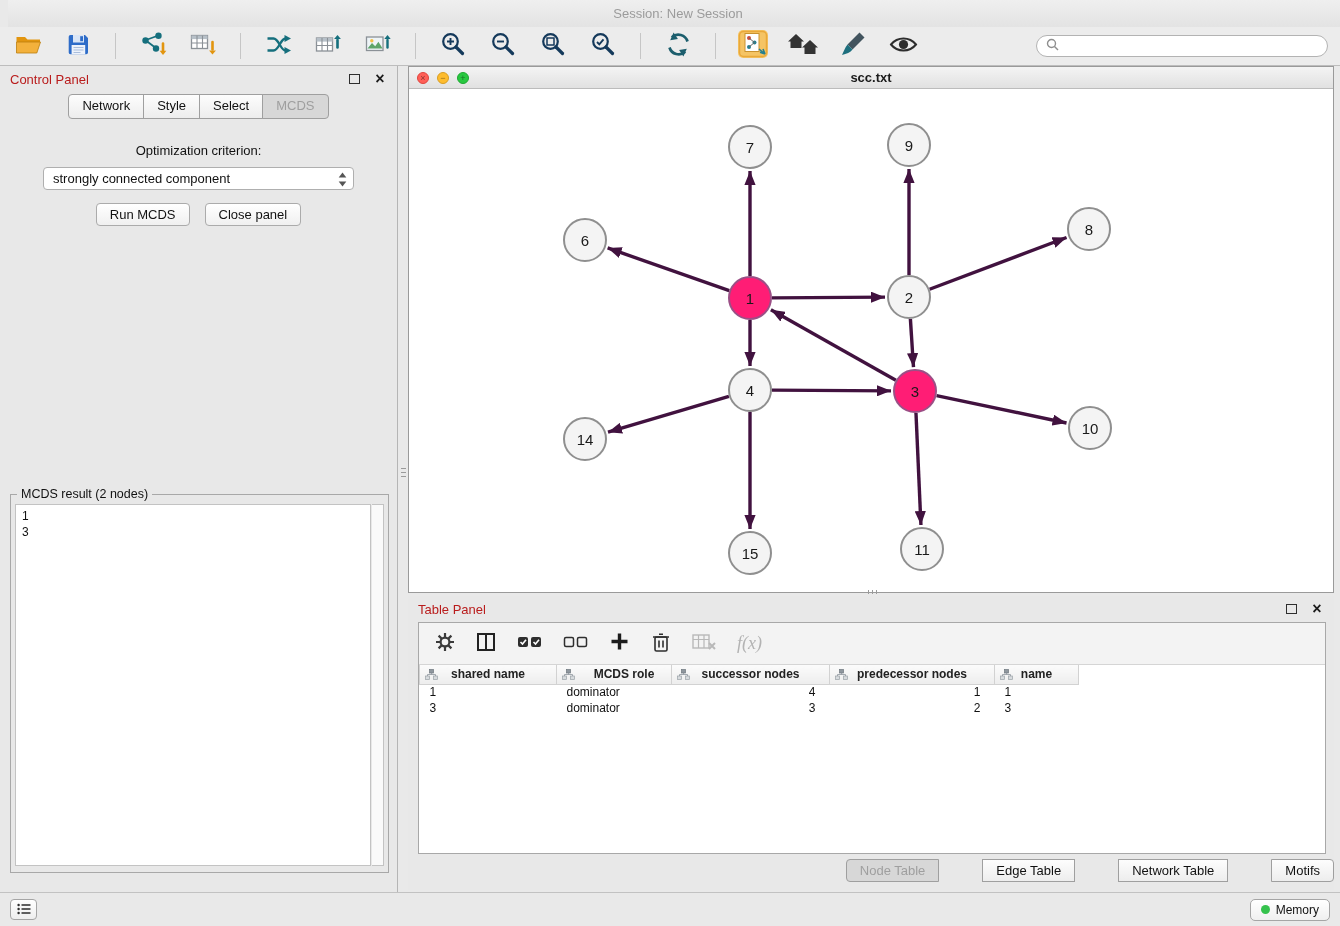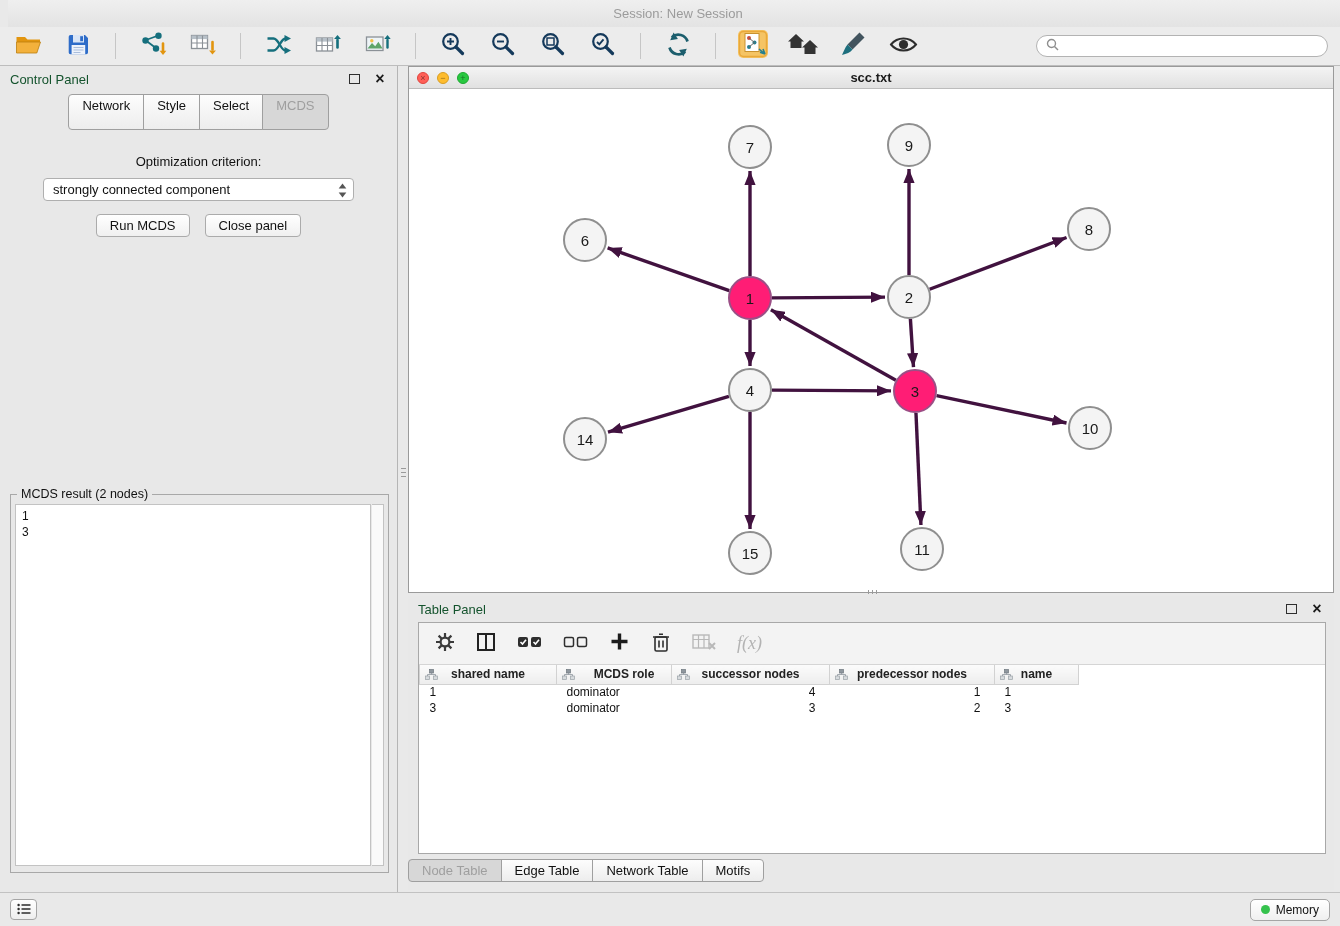--- a/index.html
+++ b/index.html
@@ -27,39 +27,39 @@
   #toolbar-icons { display: flex; align-items: center; gap: 18px; }
   .tb-btn { width: 32px; height: 32px; display: flex; align-items: center; justify-content: center; cursor: default; }
   .tb-sep { width: 1px; height: 26px; background: #c6c6c6; margin: 0 3px; }
   .searchbox {
     margin-left: auto; width: 292px; height: 22px;
     border: 1px solid #b3b3b3; border-radius: 12px; background: #fff;
     display: flex; align-items: center; padding: 0 9px; gap: 6px;
   }
   .searchbox input { border: none; outline: none; flex: 1; font-size: 12px; background: transparent; font-family: "Liberation Sans", sans-serif; }
   
-  .panel-header { height: 26px; display: flex; align-items: center; padding: 0 10px; font-size: 13px; color: #14532d; }
+  .panel-header { height: 26px; display: flex; align-items: center; padding: 0 10px; font-size: 13px; color: #b91c1c; }
   .panel-header .spacer { flex: 1; }
   .float-btn { width: 11px; height: 10px; border: 1.5px solid #2e2e2e; margin-right: 13px; background: transparent; }
   .close-btn { font-size: 16px; font-weight: bold; color: #1a1a1a; line-height: 1; width: 14px; text-align: center; }
   .close-btn::after { content: "×"; }
   .tab {
     font-size: 13px; padding: 3px 13px;
     background: linear-gradient(#fdfdfd, #ededed);
     border: 1px solid #9f9f9f; margin-left: -1px; color: #111; cursor: default; white-space: nowrap;
   }
   .tab:first-child { border-radius: 4px 0 0 4px; margin-left: 0; }
   .tab:last-child { border-radius: 0 4px 4px 0; }
   .tab.active { background: #d7d7d7; color: #9f9f9f; }
   
   #control-panel {
     position: absolute; left: 0; top: 66px; width: 398px; height: 826px;
     background: #e8e8e8; border-right: 1px solid #b5b5b5;
   }
-  #cp-tabs { display: flex; justify-content: center; margin-top: 2px; height: 36px; }
+  #cp-tabs { display: flex; justify-content: center; margin-top: 2px; height: 25px; }
   .opt-label { text-align: center; margin-top: 24px; font-size: 13px; }
   .combo {
     position: relative; width: 311px; height: 23px; margin: 9px auto 0;
     background: #fff; border: 1px solid #afafaf; border-radius: 4px;
     display: flex; align-items: center; padding: 0 24px 0 9px; font-size: 13px; cursor: default;
   }
   .combo .stepper { position: absolute; right: 6px; top: 4px; }
   .btn-row { display: flex; justify-content: center; gap: 15px; margin-top: 13px; }
   .push-btn {
     font-size: 13px; padding: 3px 13px;
@@ -109,21 +109,21 @@
   .data-table th {
     height: 19px; background: linear-gradient(#fbfbfb, #ededed);
     border: 1px solid #d2d2d2; border-top: none;
     font-weight: bold; font-size: 12px; color: #222; position: relative; padding: 0 4px;
     overflow: hidden; white-space: nowrap;
   }
   .data-table th .tree-ic { position: absolute; left: 5px; top: 4px; }
   .data-table th.filler, .data-table td.filler { border: none; background: #fff; }
   .data-table td { height: 16px; padding: 0 10px; color: #111; border: none; white-space: nowrap; overflow: hidden; }
   .data-table td.al-right { text-align: right; padding-right: 14px; }
-  #tp-tabs { position: absolute; bottom: 8px; left: 0; right: 0; display: flex; justify-content: flex-start; }
+  #tp-tabs { position: absolute; bottom: 8px; left: 0; right: 0; display: flex; justify-content: flex-end; gap: 44px; }
   
   #statusbar {
     position: absolute; left: 0; bottom: 0; width: 100%; height: 34px;
     background: #e9e9e9; border-top: 1px solid #c2c2c2;
     display: flex; align-items: center; padding: 0 10px;
   }
   .menu-btn {
     width: 27px; height: 21px; border: 1px solid #a5a5a5; border-radius: 4px;
     background: linear-gradient(#ffffff, #eeeeee); display: flex; align-items: center; justify-content: center;
   }

